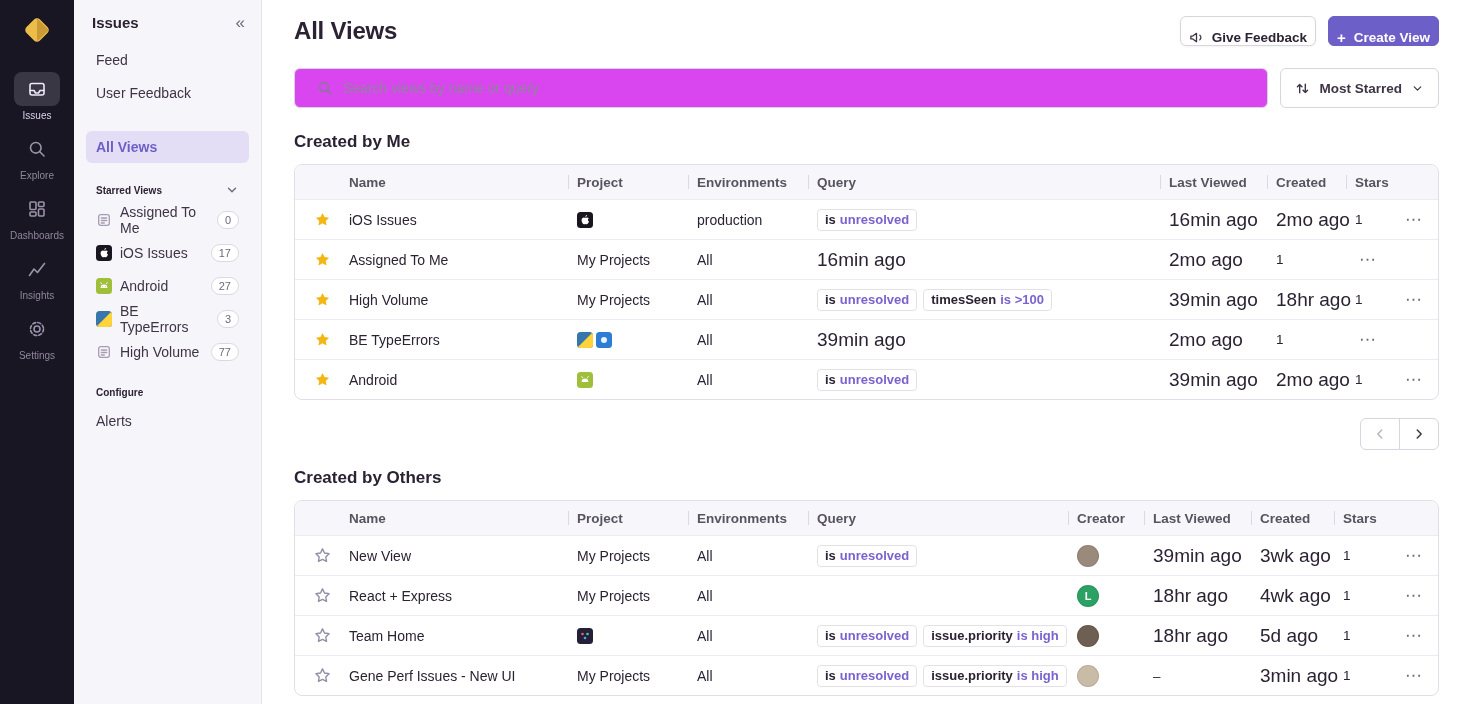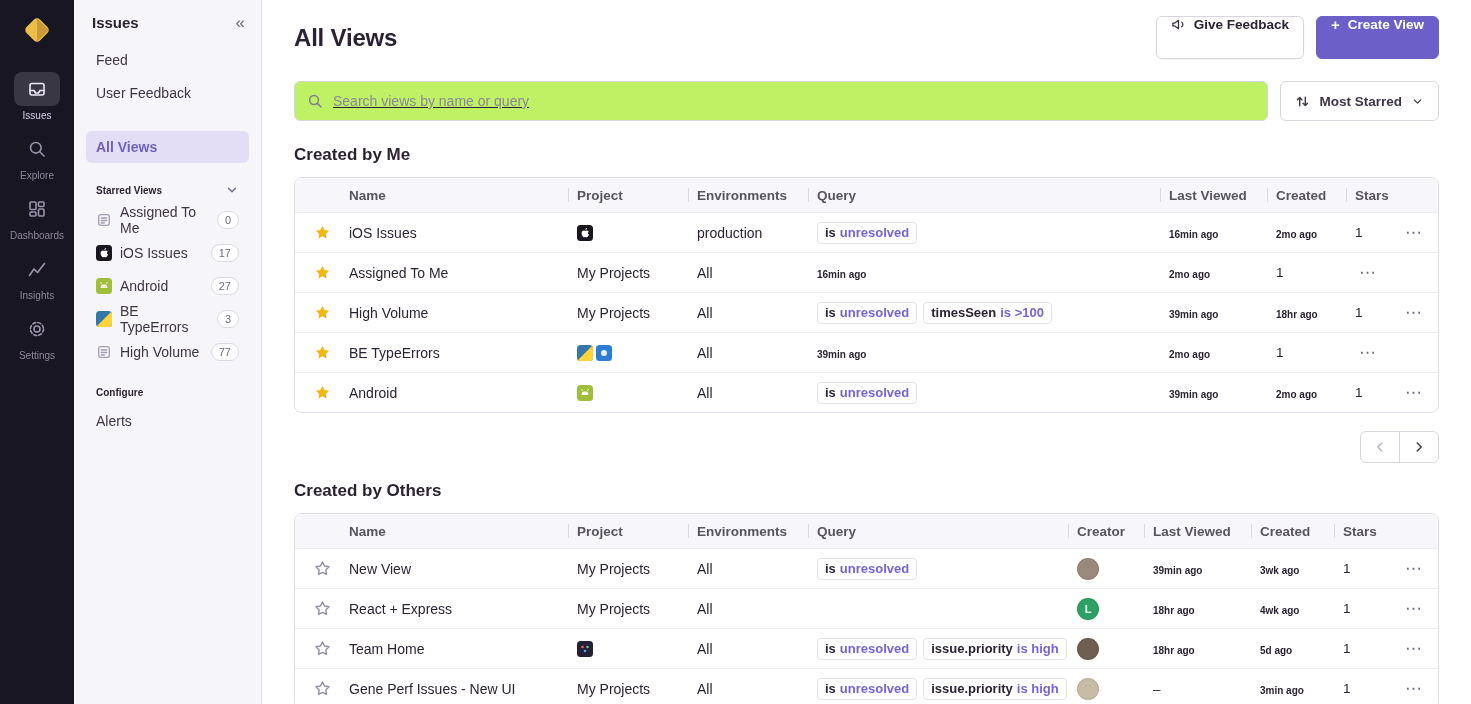--- a/index.html
+++ b/index.html
@@ -29,28 +29,28 @@
   .sb-section { display:flex; align-items:center; justify-content:space-between; margin:20px 0 8px; padding:0 10px; font-size:10px; font-weight:700; color:#2B2233; cursor:pointer; }
   .sb-section svg { stroke:#6F6A7D; fill:none; stroke-width:1.6; stroke-linecap:round; stroke-linejoin:round; }
   .sb-ic { width:16px; height:16px; flex:none; display:flex; }
   .sb-count { margin-left:auto; font-size:11px; color:#6F6A7D; background:#fff; border:1px solid #DCD7E4; border-radius:9px; padding:1px 7px; line-height:14px; }
 
   
   .main { flex:1; padding:16px 32px 0; overflow:hidden; background:#fff; }
   .page-head { display:flex; align-items:center; justify-content:space-between; }
   .page-title { font-size:24px; font-weight:700; letter-spacing:-0.2px; }
   .head-actions { display:flex; gap:12px; }
-  .btn { display:inline-flex; align-items:flex-start; gap:8px; height:43px; padding:0 14px; border-radius:6px; font-size:13.5px; font-weight:600; cursor:pointer; border:1px solid transparent; font-family:inherit; }
+  .btn { display:inline-flex; align-items:flex-end; gap:8px; height:30px; padding:0 8px; border-radius:6px; font-size:13.5px; font-weight:600; cursor:pointer; border:1px solid transparent; font-family:inherit; }
   .btn-secondary { background:#fff; border-color:#D8D4E0; color:#2B2233; box-shadow:0 1px 2px rgba(43,34,51,0.05); }
   .btn-primary { background:#6C5FC7; border-color:#6C5FC7; color:#fff; }
   .btn-primary .plus { font-size:15px; font-weight:700; line-height:1; }
   .btn svg { flex:none; }
 
   .toolbar { display:flex; gap:12px; margin-top:22px; }
-  .search { flex:1; display:flex; align-items:center; gap:10px; height:40px; border:1px solid #D8D4E0; border-radius:6px; padding:0 12px; background:#bef264;text-decoration:underline; }
+  .search { flex:1; display:flex; align-items:center; gap:10px; height:40px; border:1px solid #D8D4E0; border-radius:6px; padding:0 22px; background:#d946ef; }
   .search input { border:0; outline:0; flex:1; font-size:14px; color:#2B2233; background:transparent; font-family:inherit; }
   .search input::placeholder { color:#8D8599; }
   .sort-btn { height:40px; display:inline-flex; align-items:center; gap:9px; padding:0 14px; background:#fff; border:1px solid #D8D4E0; border-radius:6px; font-size:13.5px; font-weight:600; color:#3E3446; cursor:pointer; font-family:inherit; }
   .sort-btn svg { stroke:#3E3446; fill:none; stroke-width:1.5; stroke-linecap:round; stroke-linejoin:round; }
 
   .section-title { font-size:17px; font-weight:700; color:#2B2233; margin:24px 0 12px; }
   .section-title.second { margin-top:18px; }
 
   .table { border:1px solid #E2DEE9; border-radius:8px; overflow:hidden; background:#fff; }
   .grid-me { display:grid; grid-template-columns:54px 228px 120px 120px 352px 107px 79px 46px 40px; align-items:center; }
@@ -60,21 +60,21 @@
   .th-div::before { content:""; position:absolute; left:-9px; top:50%; transform:translateY(-50%); width:1px; height:14px; background:#DCD8E4; }
   .tr { height:40px; border-top:1px solid #EDEBF2; cursor:pointer; }
   .td { font-size:14px; color:#2B2233; white-space:nowrap; overflow:hidden; }
   .td-star { display:flex; justify-content:center; overflow:visible; }
   .star-btn { background:none; border:0; cursor:pointer; display:flex; padding:2px; }
   .td-query { display:flex; align-items:center; gap:6px; padding-right:18px;font-weight:bold; }
   .qtoken { display:inline-flex; align-items:center; gap:4px; border:1px solid #E4E0EA; border-radius:4px; padding:2.5px 7px; font-size:13px; background:#fff; flex:none; }
   .qk { color:#2B2233; }
   .qv { color:#7A63D0; }
   .qplain { font-size:13.5px; color:#2B2233; }
-  .dotted { font-size:10px; border-bottom:1px dotted #9B93A7; padding-bottom:1px;font-weight:bold; }
+  .dotted { font-size:19px; border-bottom:1px dotted #9B93A7; padding-bottom:1px; }
   .plainval { font-size:13.5px; }
   .td-stars { font-size:13.5px; }
   .menu-btn { background:none; border:0; color:#6E6A79; font-size:17px; letter-spacing:1px; cursor:pointer; line-height:1; padding:4px; font-family:inherit; }
   .avatar { width:22px; height:22px; border-radius:50%; display:flex; align-items:center; justify-content:center; color:#fff; font-size:11px; font-weight:700; box-shadow:inset 0 0 0 1px rgba(0,0,0,0.08); }
   .proj-icons { display:flex; gap:3px; align-items:center; }
 
   .pager { display:flex; justify-content:flex-end; margin:18px 0 0; }
   .pg { width:40px; height:32px; background:#fff; border:1px solid #D8D4E0; display:flex; align-items:center; justify-content:center; cursor:pointer; }
   .pg svg { fill:none; stroke-width:1.7; stroke-linecap:round; stroke-linejoin:round; }
   .pg.prev { border-radius:6px 0 0 6px; }

